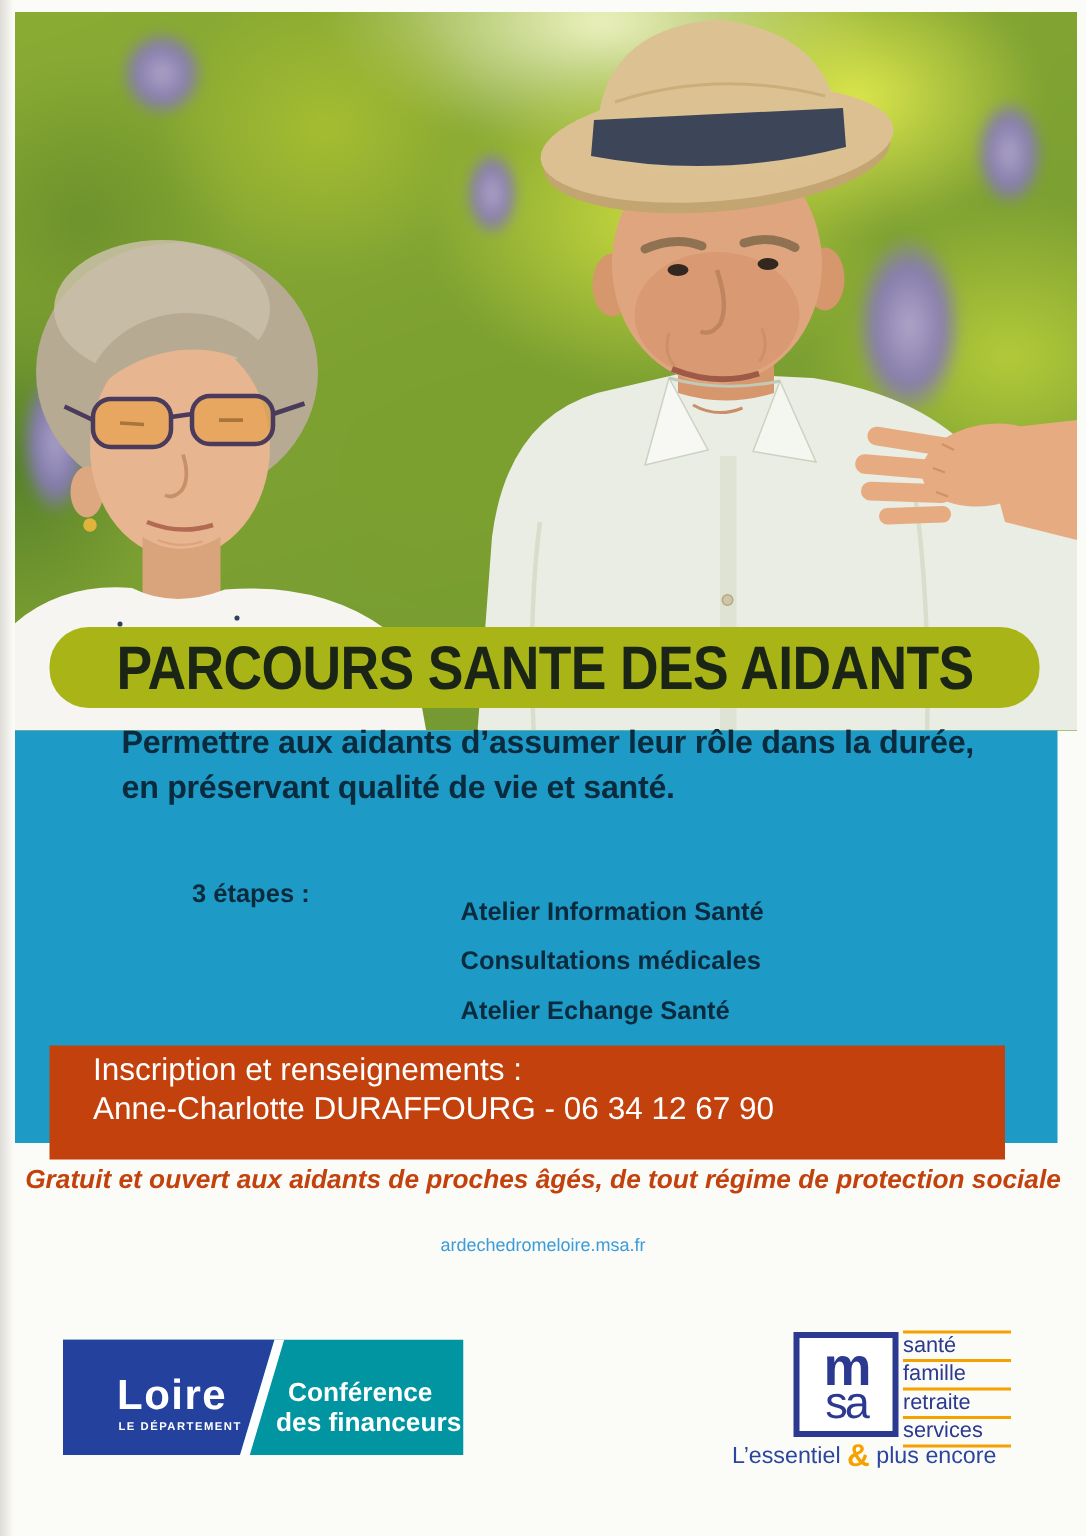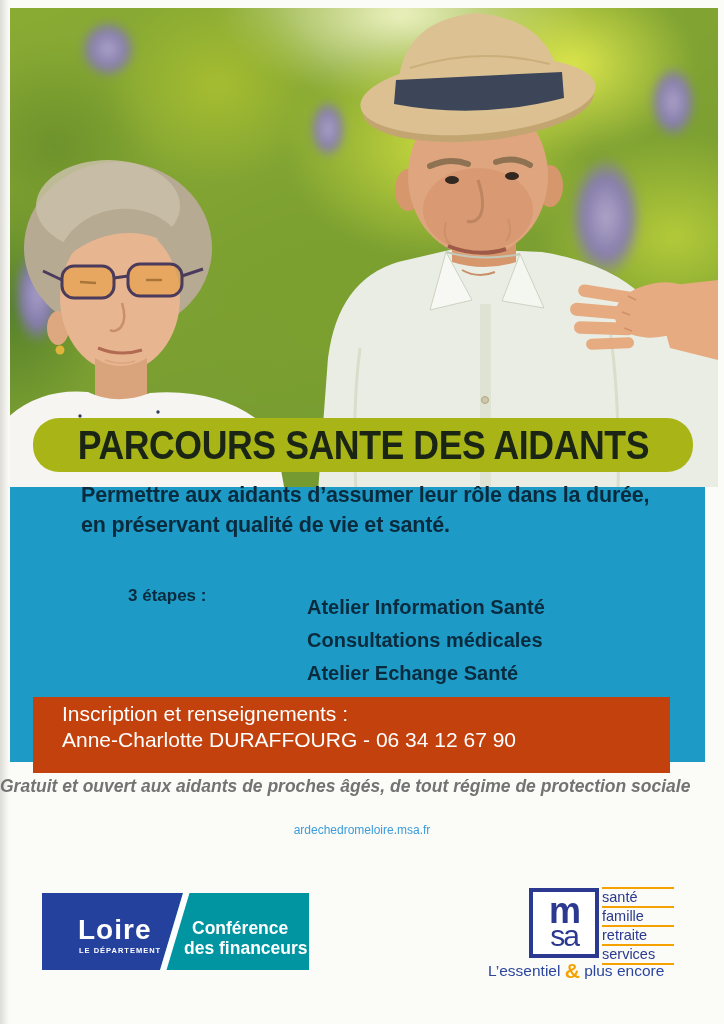--- a/index.html
+++ b/index.html
@@ -34,28 +34,28 @@
 
   
   .banner{position:absolute;left:33px;top:418px;width:660px;height:54px;background:#a9b517;
           display:flex;align-items:center;justify-content:center;border-radius:26px;}
   .banner span{font-weight:bold;font-size:41px;color:#1b2516;white-space:nowrap;
           transform:scaleX(.87);letter-spacing:-.5px;}
   .teal{position:absolute;left:10px;top:487px;width:695px;height:275px;background:#1d9ac6;}
   .intro{position:absolute;left:58px;top:480px;font-weight:bold;font-size:21.5px;
          line-height:30px;color:#0a2b3e;letter-spacing:-.2px;margin-left:23px;}
   .steps-label{position:absolute;left:128px;top:586px;font-weight:bold;font-size:17px;color:#0a2b3e;}
-  .steps-items{position:absolute;left:307px;top:591px;font-weight:bold;font-size:20px;
+  .steps-items{position:absolute;left:307px;top:591px;font-weight:bold;font-size:17px;
          line-height:33px;color:#0a2b3e;}
   .greenbox{position:absolute;left:33px;top:697px;width:637px;height:76px;background:#c2410c;
          color:#ffffff;font-size:21px;line-height:26px;padding:4px 16px 0 29px;box-sizing:border-box;}
 
   
-  .note{position:absolute;left:0;top:776px;width:724px;
-        font-style:italic;font-weight:bold;font-size:17.5px;color:#737373;}
+  .note{position:absolute;left:0;top:776px;width:724px;text-align:center;
+        font-style:italic;font-weight:bold;font-size:17.5px;color:#c2410c;}
   .website{position:absolute;left:0;top:823px;width:724px;text-align:center;
         font-size:12px;color:#3b9cd9;cursor:pointer;}
 
   
   .loire{position:absolute;left:42px;top:893px;width:267px;height:77px;}
   .loire text{font-family:"Liberation Sans",sans-serif;}
 
   
   .msa-square{position:absolute;left:529px;top:888px;width:70px;height:70px;background:#fff;
       border:4px solid #2b3990;box-sizing:border-box;display:flex;flex-direction:column;

